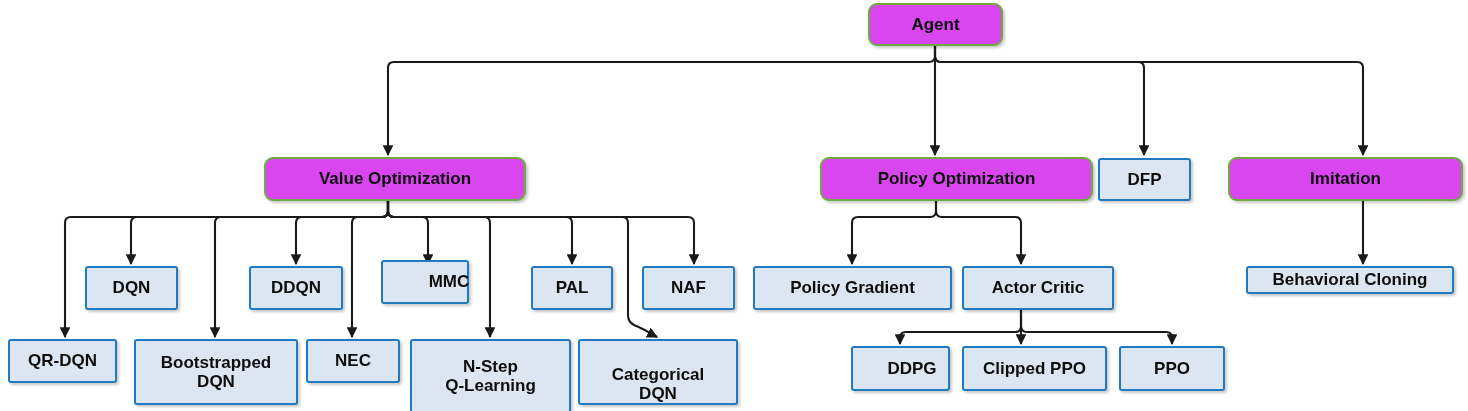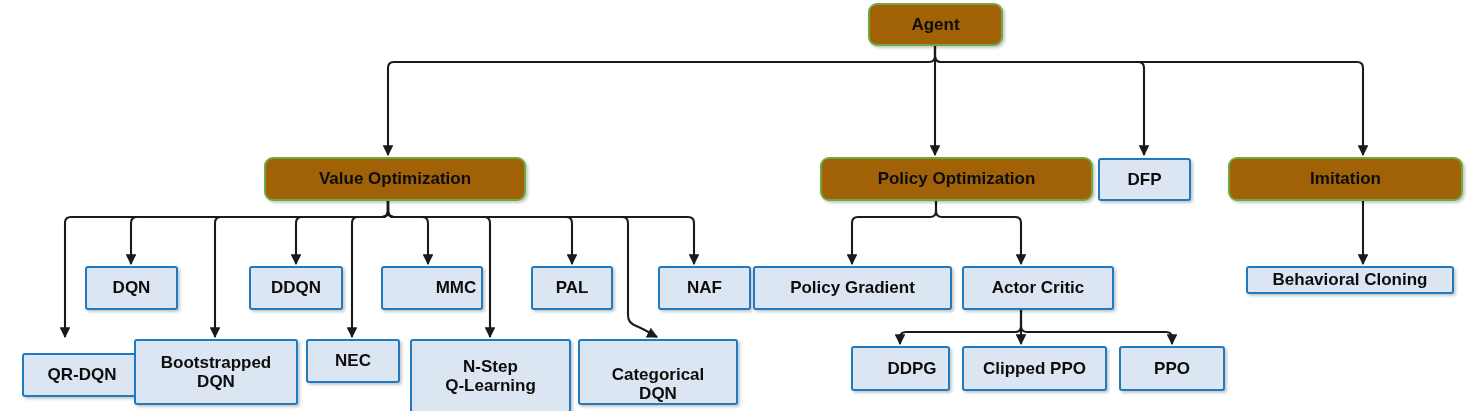--- a/index.html
+++ b/index.html
@@ -16,21 +16,21 @@
     box-sizing:border-box;
     display:flex;align-items:center;justify-content:center;
     text-align:center;
     font-weight:bold;
     color:#0d0d0d;
     line-height:1.12;
     z-index:2;
     box-shadow:2px 2px 3px rgba(0,0,0,0.22);
   }
   .node.green{
-    background:#a16207;
+    background:#d946ef;
     border:2.5px solid #6eaa40;
     border-radius:9px;
   }
   .node.blue{
     background:#dce6f2;
     border:2.5px solid #1f7ac0;
     border-radius:3px;
   }
   .node .lbl{display:block;white-space:pre-line;}
   .s17{font-size:17px;}
@@ -92,31 +92,31 @@
   <div class="node green s17" style="left:1228px;top:157px;width:235px;height:44px;">
     <span class="lbl">Imitation</span>
   </div>
 
   <div class="node blue s17" style="left:85px;top:266px;width:93px;height:44px;">
     <span class="lbl">DQN</span>
   </div>
   <div class="node blue s17" style="left:249px;top:266px;width:94px;height:44px;">
     <span class="lbl">DDQN</span>
   </div>
-  <div class="node blue s17" style="left:381px;top:266px;width:102px;height:44px;padding-left:48px;">
+  <div class="node blue s17" style="left:381px;top:260px;width:88px;height:44px;padding-left:48px;">
     <span class="lbl">MMC</span>
   </div>
   <div class="node blue s17" style="left:531px;top:266px;width:82px;height:44px;">
     <span class="lbl">PAL</span>
   </div>
-  <div class="node blue s17" style="left:642px;top:266px;width:93px;height:44px;margin-left:16px;">
+  <div class="node blue s17" style="left:642px;top:266px;width:93px;height:44px;">
     <span class="lbl">NAF</span>
   </div>
 
-  <div class="node blue s17" style="left:22px;top:339px;width:120px;height:44px;margin-top:14px;">
+  <div class="node blue s17" style="left:8px;top:339px;width:109px;height:44px;">
     <span class="lbl">QR-DQN</span>
   </div>
   <div class="node blue s17" style="left:134px;top:339px;width:164px;height:66px;">
     <span class="lbl">Bootstrapped
 DQN</span>
   </div>
   <div class="node blue s17" style="left:306px;top:339px;width:94px;height:44px;">
     <span class="lbl">NEC</span>
   </div>
   <div class="node blue s17" style="left:410px;top:339px;width:161px;height:74px;">

